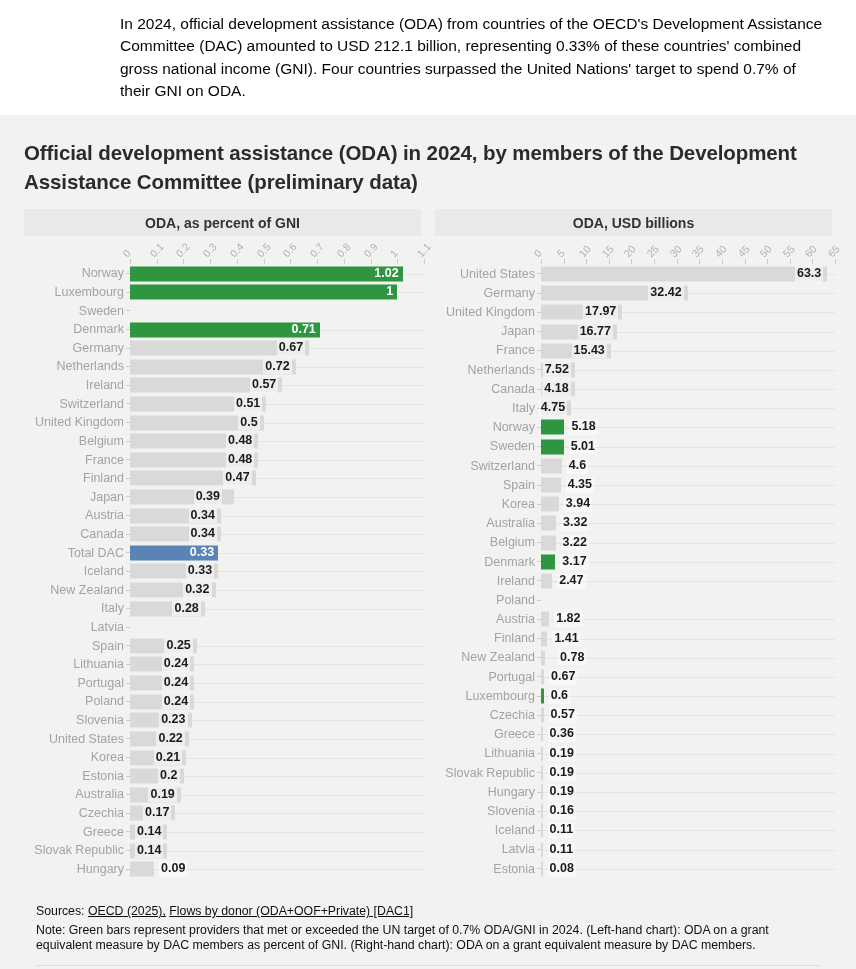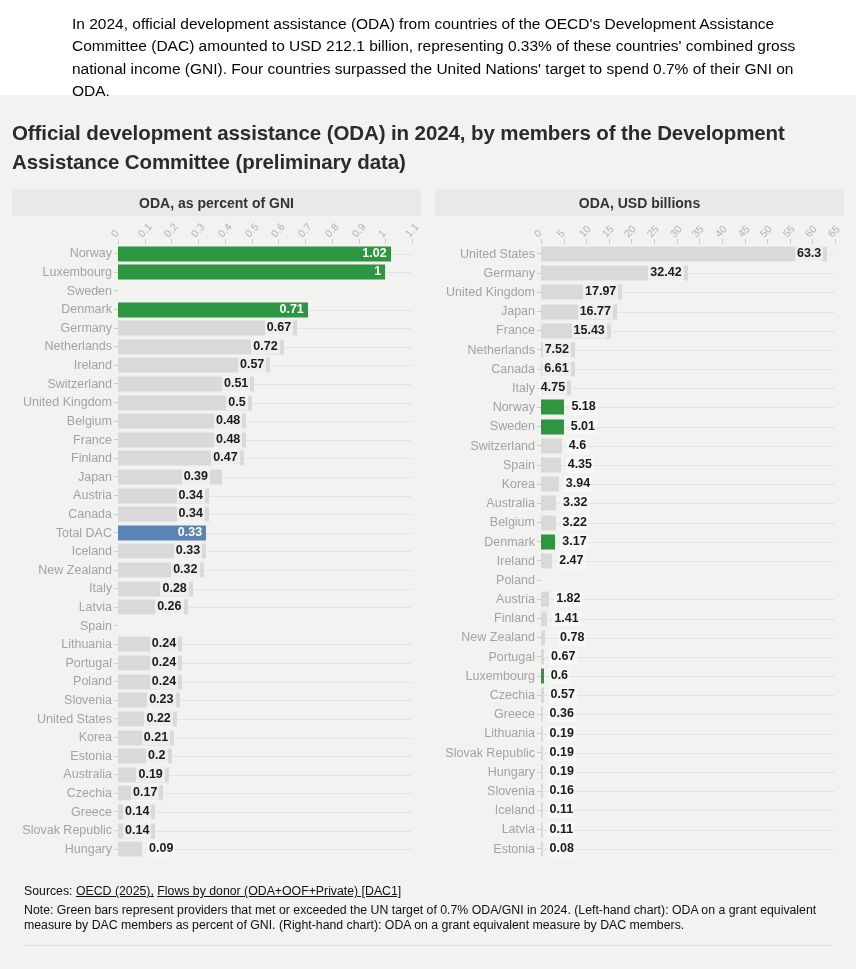--- a/index.html
+++ b/index.html
@@ -7,25 +7,25 @@
     width:856px;height:969px;
     background:#f2f2f1;
     font-family:"Liberation Sans","DejaVu Sans",sans-serif;
     color:#111;
     position:relative;
     overflow:hidden;
   }
   .lede{
     background:#ffffff;
     box-sizing:border-box;
-    width:856px;height:95px;
-    padding:13px 28px 0 72px;
+    width:856px;height:115px;
+    padding:13px 28px 0 120px;
     font-size:15.5px;line-height:1.45;color:#050505;
   }
-  .main{padding:0 12px;}
+  .main{padding:0 24px;}
   h1.page-title{
     margin:24px 0 13px 0;
     font-size:20.5px;line-height:1.4;
     font-weight:700;color:#2b2b2b;
     letter-spacing:-0.1px;
   }
   .charts{display:flex;gap:14px;}
   .chart{flex:1;min-width:0;}
   .strip{
     background:#e9e9e9;height:27px;
@@ -316,31 +316,31 @@
               <div class="grid"></div>
               <div class="bar" style="width: 74.8px; background: rgb(217, 217, 217);"></div>
               <span class="val in-grey" style="right: 223.2px;">0.28</span>
             </div>
           </div>
           <div class="row">
             <span class="rlabel">Latvia</span>
             <span class="rtick">
               <i></i>
             </span>
-            <div class="bararea">
-              <div class="grid"></div>
-              <div class="bar" style="width: 69.5px; background: rgb(217, 217, 217);"></div>
-              <span class="val in-grey" style="right: 228.5px;">0.26</span>
-            </div>
           </div>
           <div class="row">
             <span class="rlabel">Spain</span>
             <span class="rtick">
               <i></i>
             </span>
+            <div class="bararea">
+              <div class="grid"></div>
+              <div class="bar" style="width: 66.8px; background: rgb(217, 217, 217);"></div>
+              <span class="val in-grey" style="right: 231.2px;">0.25</span>
+            </div>
           </div>
           <div class="row">
             <span class="rlabel">Lithuania</span>
             <span class="rtick">
               <i></i>
             </span>
             <div class="bararea">
               <div class="grid"></div>
               <div class="bar" style="width: 64.1px; background: rgb(217, 217, 217);"></div>
               <span class="val in-grey" style="right: 233.9px;">0.24</span>
@@ -569,21 +569,21 @@
             </div>
           </div>
           <div class="row">
             <span class="rlabel">Canada</span>
             <span class="rtick">
               <i></i>
             </span>
             <div class="bararea">
               <div class="grid"></div>
               <div class="bar" style="width: 33.6px; background: rgb(217, 217, 217);"></div>
-              <span class="val in-grey" style="right: 264.4px;">6.61</span>
+              <span class="val in-grey" style="right: 264.4px;">4.18</span>
             </div>
           </div>
           <div class="row">
             <span class="rlabel">Italy</span>
             <span class="rtick">
               <i></i>
             </span>
             <div class="bararea">
               <div class="grid"></div>
               <div class="bar" style="width: 30.2px; background: rgb(217, 217, 217);"></div>

